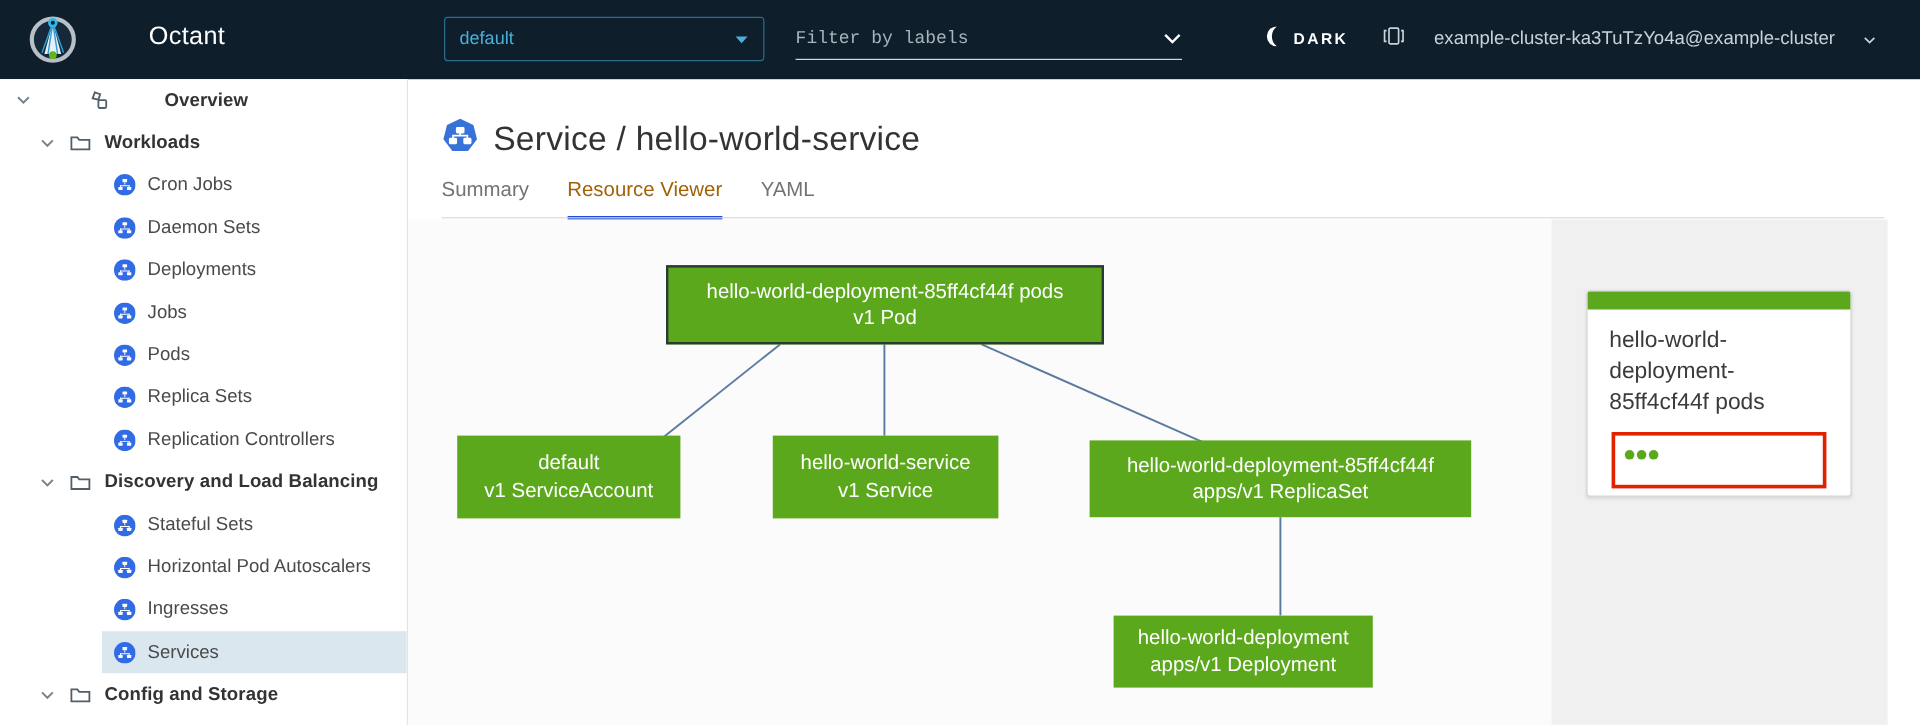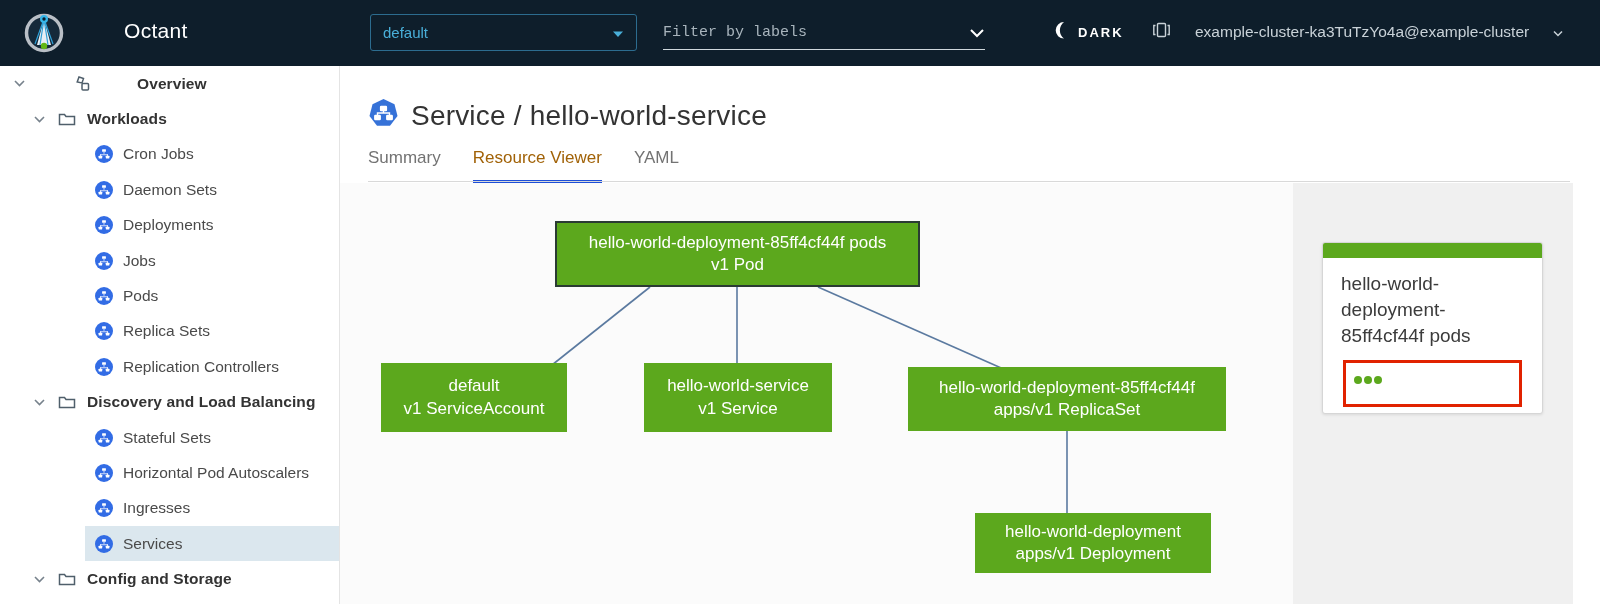--- a/index.html
+++ b/index.html
@@ -405,21 +405,21 @@
       <span>v1 ServiceAccount</span>
     </div>
     <div class="gnode" style="left: 304px; top: 180px; width: 188px; height: 69px; background: rgb(92, 168, 29);">
       <span>hello-world-service</span>
       <span>v1 Service</span>
     </div>
     <div class="gnode" style="left: 568px; top: 184px; width: 318px; height: 64px; background: rgb(92, 168, 29);">
       <span>hello-world-deployment-85ff4cf44f</span>
       <span>apps/v1 ReplicaSet</span>
     </div>
-    <div class="gnode" style="left: 635px; top: 330px; width: 236px; height: 60px; background: rgb(92, 168, 29);">
+    <div class="gnode" style="left: 588px; top: 330px; width: 216px; height: 60px; background: rgb(92, 168, 29);">
       <span>hello-world-deployment</span>
       <span>apps/v1 Deployment</span>
     </div>
   </div>
 
 <div class="detail-panel">
   <div class="detail-card">
     <div class="topbar"></div>
     <div class="body">
       <div class="heading">hello-world-deployment-85ff4cf44f pods</div>

